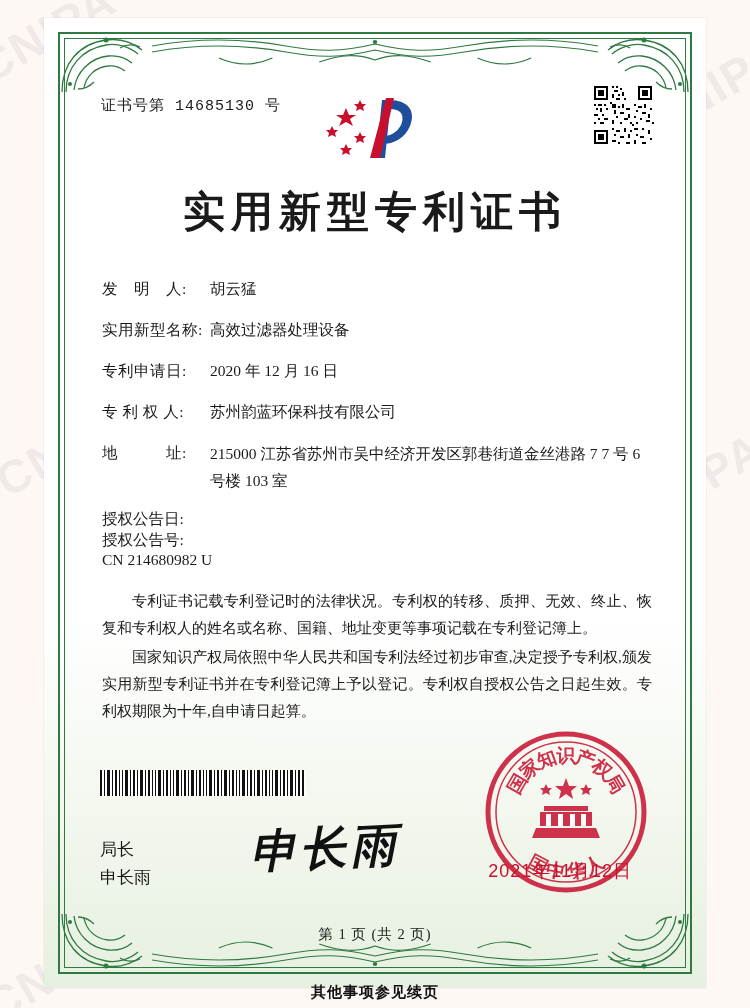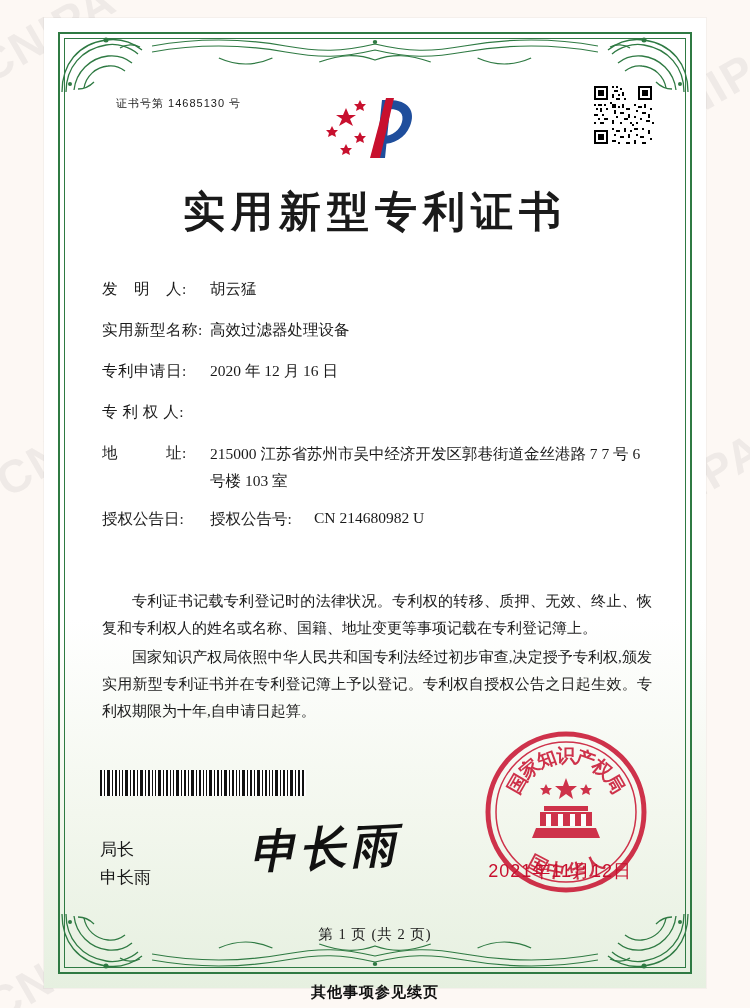--- a/index.html
+++ b/index.html
@@ -58,23 +58,23 @@
   .c-bl{left:16px;bottom:16px;transform:scaleY(-1);}
   .c-br{right:16px;bottom:16px;transform:scale(-1,-1);}
   .edge-top{position:absolute;left:108px;right:108px;top:18px;height:48px;color:#2f7a43;}
   .edge-bot{position:absolute;left:108px;right:108px;bottom:18px;height:48px;color:#2f7a43;transform:scaleY(-1);}
   .edge-top svg,.edge-bot svg{display:block;width:100%;height:100%;}
 
   
   .content{position:absolute;left:0;top:0;right:0;bottom:0;}
 
   .cert-no{
-    position:absolute;left:72px;top:78px;
-    font-size:11px;letter-spacing:1px;
-    font-family:Liberation Sans, sans-serif;
+    position:absolute;left:57px;top:78px;
+    font-size:15px;letter-spacing:1px;
+    font-family:Liberation Mono, monospace;
   }
 
   .qr{
     position:absolute;right:52px;top:66px;width:62px;height:62px;
     background:#fff;
   }
   .qr svg{display:block;}
 
   .logo{
     position:absolute;left:50%;top:74px;transform:translateX(-50%);
@@ -90,21 +90,21 @@
     letter-spacing:6px;
     font-family:Liberation Serif, serif;
   }
 
   .fields{position:absolute;left:58px;top:258px;right:52px;}
   .row{display:flex;align-items:flex-start;margin-bottom:15px;font-size:15.5px;line-height:26px;}
   .lbl{width:108px;flex:none;letter-spacing:0.5px;}
   .val{flex:1;}
   .addr .val{line-height:27px;}
 
-  .pubrow{display:flex;align-items:flex-start;font-size:15.5px;margin-top:6px;}
+  .pubrow{display:flex;align-items:flex-start;font-size:15.5px;margin-top:6px;flex-direction:column;}
   .pubrow .lbl2{width:108px;flex:none;}
   .pubrow .v1{width:185px;flex:none;}
   .pubrow .lbl3{width:104px;flex:none;}
   .pubrow .v2{flex:1;}
 
   .para{
     position:absolute;left:58px;right:54px;top:570px;
     font-size:15px;line-height:27px;text-align:justify;
   }
   .para p{margin:0 0 2px 0;text-indent:2em;}
@@ -341,20 +341,21 @@
       <div class="row">
         <div class="lbl">实用新型名称:</div>
         <div class="val">高效过滤器处理设备</div>
       </div>
       <div class="row">
         <div class="lbl">专利申请日:</div>
         <div class="val">2020 年 12 月 16 日</div>
       </div>
       <div class="row">
         <div class="lbl">专 利 权 人:</div>
+        <div class="val">苏州韵蓝环保科技有限公司</div>
       </div>
       <div class="row addr">
         <div class="lbl">地　　　址:</div>
         <div class="val">215000 江苏省苏州市吴中经济开发区郭巷街道金丝港路 7 7 号 6 号楼 103 室</div>
       </div>
       <div class="pubrow">
         <div class="lbl2">授权公告日:</div>
         <div class="lbl3">授权公告号:</div>
         <div class="v2">CN 214680982 U</div>
       </div>

